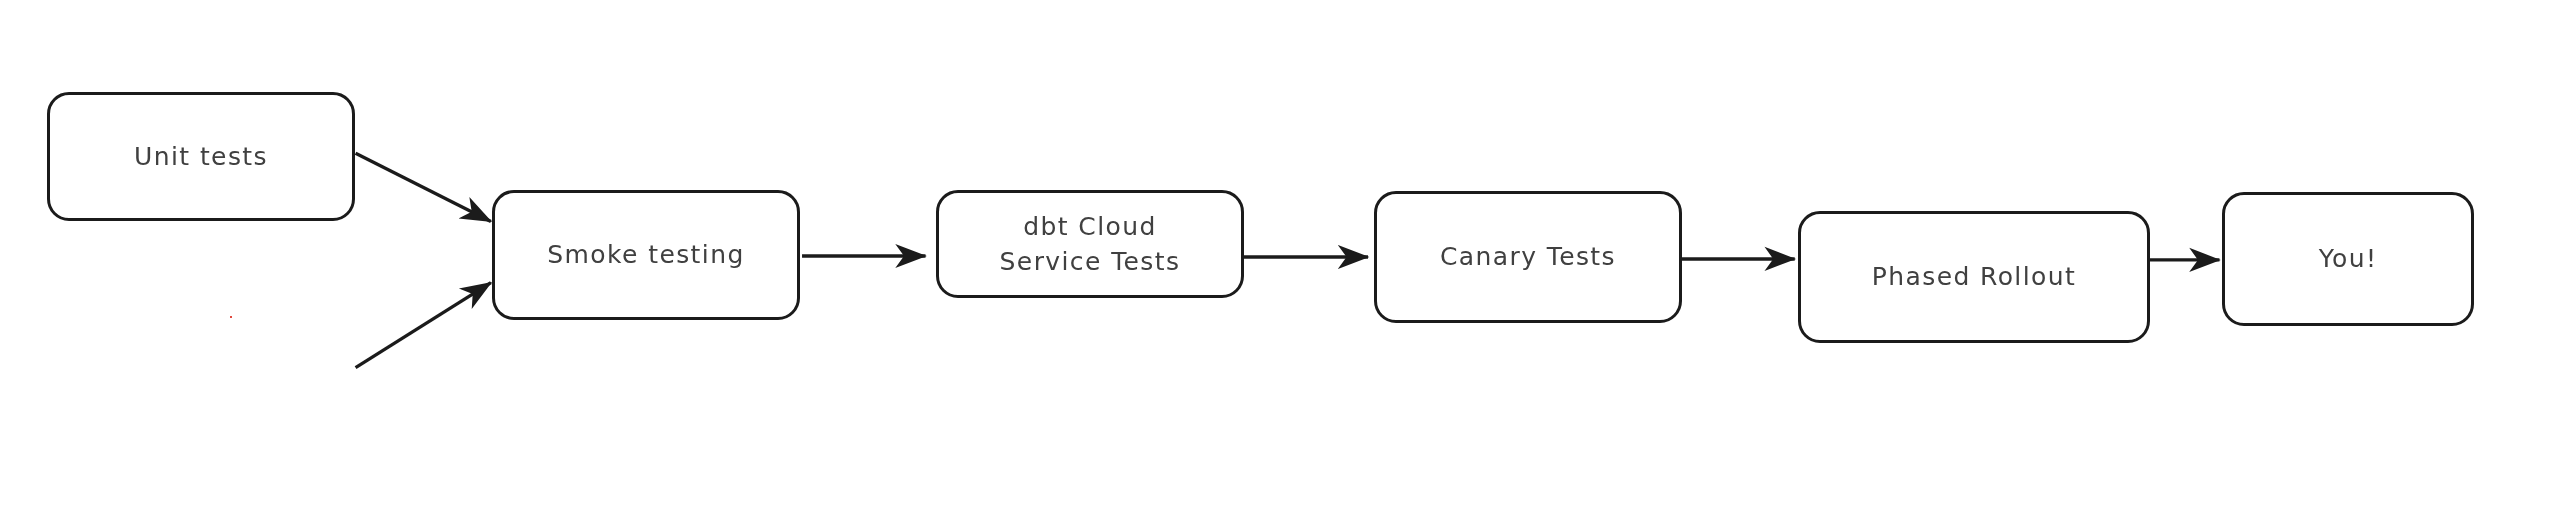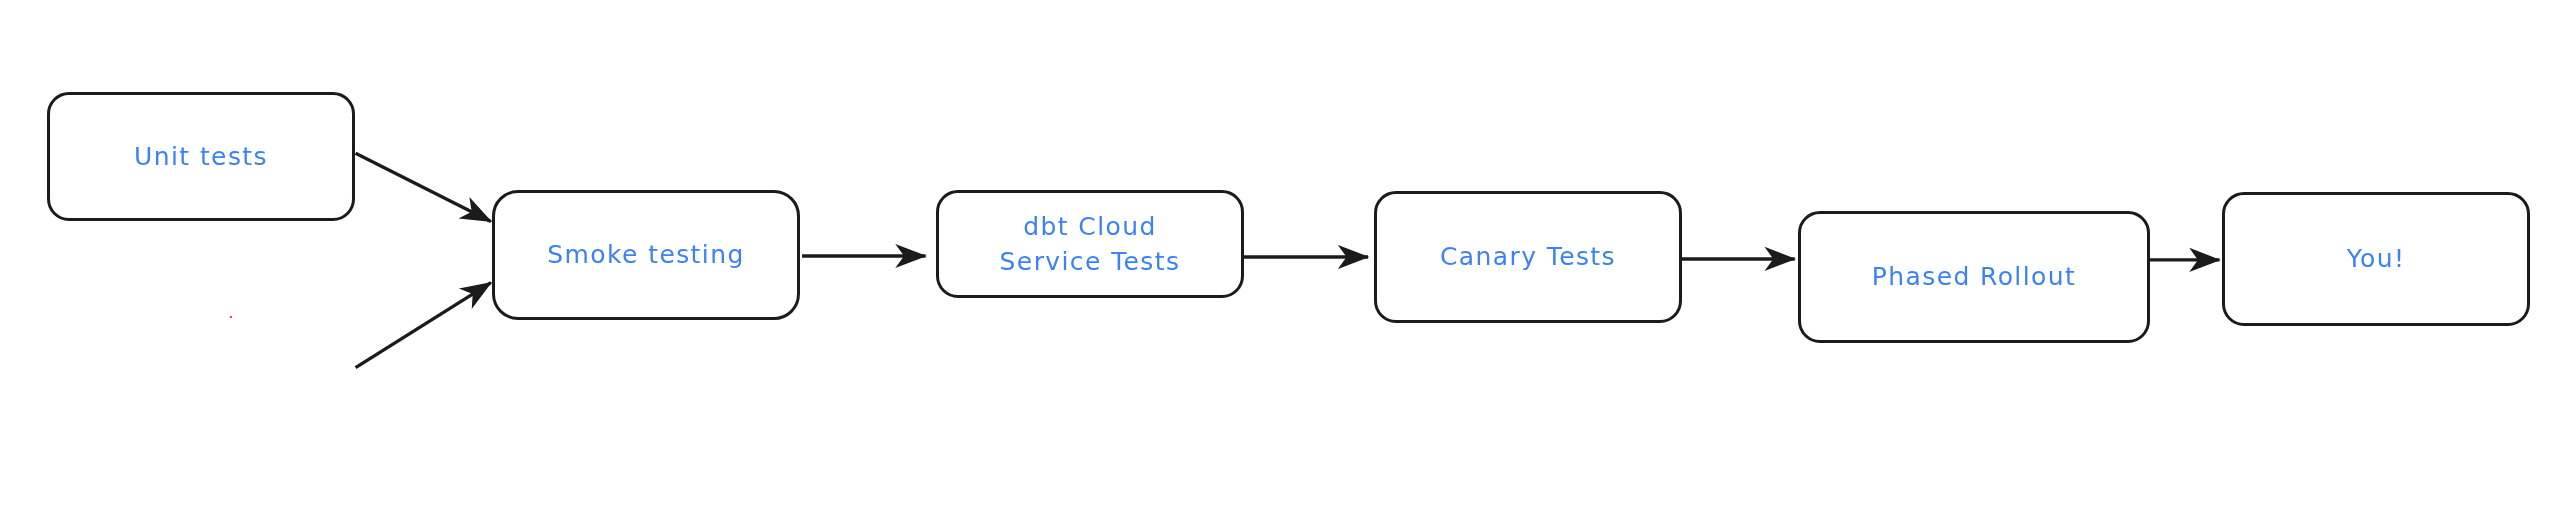--- a/index.html
+++ b/index.html
@@ -32,21 +32,21 @@
     box-sizing: border-box;
     background: #ffffff;
     border: 3px solid #1b1b1b;
     border-radius: 22px;
     display: flex;
     align-items: center;
     justify-content: center;
     text-align: center;
   }
   .node-label {
-    color: #3b82f6;
+    color: #404040;
     font-family: "DejaVu Sans", sans-serif;
     font-size: 25px;
     font-weight: 400;
     letter-spacing: 1.4px;
     line-height: 1.42;
     white-space: pre-line;
     padding: 0 14px;
   }
   .speck {
     position: absolute;
@@ -74,37 +74,37 @@
         <line x1="1702" y1="262" x2="1817" y2="262"></line>
         <line x1="2134" y1="263" x2="2247" y2="263"></line>
       </g>
   </svg>
 
   <div class="node" style="left: 47px; top: 92px; width: 308px; height: 129px; border-color: rgb(27, 27, 27);">
     <span class="node-label">Unit tests</span>
   </div>
 
 
-  <div class="node" style="left: 492px; top: 190px; width: 308px; height: 130px; border-color: rgb(27, 27, 27); border-radius: 26px;">
+  <div class="node" style="left: 492px; top: 190px; width: 308px; height: 130px; border-color: rgb(27, 27, 27);">
     <span class="node-label">Smoke testing</span>
   </div>
 
   <div class="node" style="left: 928px; top: 190px; width: 308px; height: 108px; border-color: rgb(27, 27, 27); margin-left: 8px;">
     <span class="node-label">dbt Cloud
 Service Tests</span>
   </div>
 
   <div class="node" style="left: 1374px; top: 191px; width: 308px; height: 132px; border-color: rgb(27, 27, 27);">
     <span class="node-label">Canary Tests</span>
   </div>
 
   <div class="node" style="left: 1798px; top: 192px; width: 352px; height: 132px; border-color: rgb(27, 27, 27); margin-top: 19px;">
     <span class="node-label">Phased Rollout</span>
   </div>
 
-  <div class="node" style="left: 2222px; top: 192px; width: 308px; height: 134px; border-color: rgb(27, 27, 27);">
+  <div class="node" style="left: 2222px; top: 192px; width: 252px; height: 134px; border-color: rgb(27, 27, 27);">
     <span class="node-label">You!</span>
   </div>
 
   <div class="speck" style="left: 230px; top: 316px; background: rgb(224, 74, 63);"></div>
 
 </div>
 
 
 </body></html>

